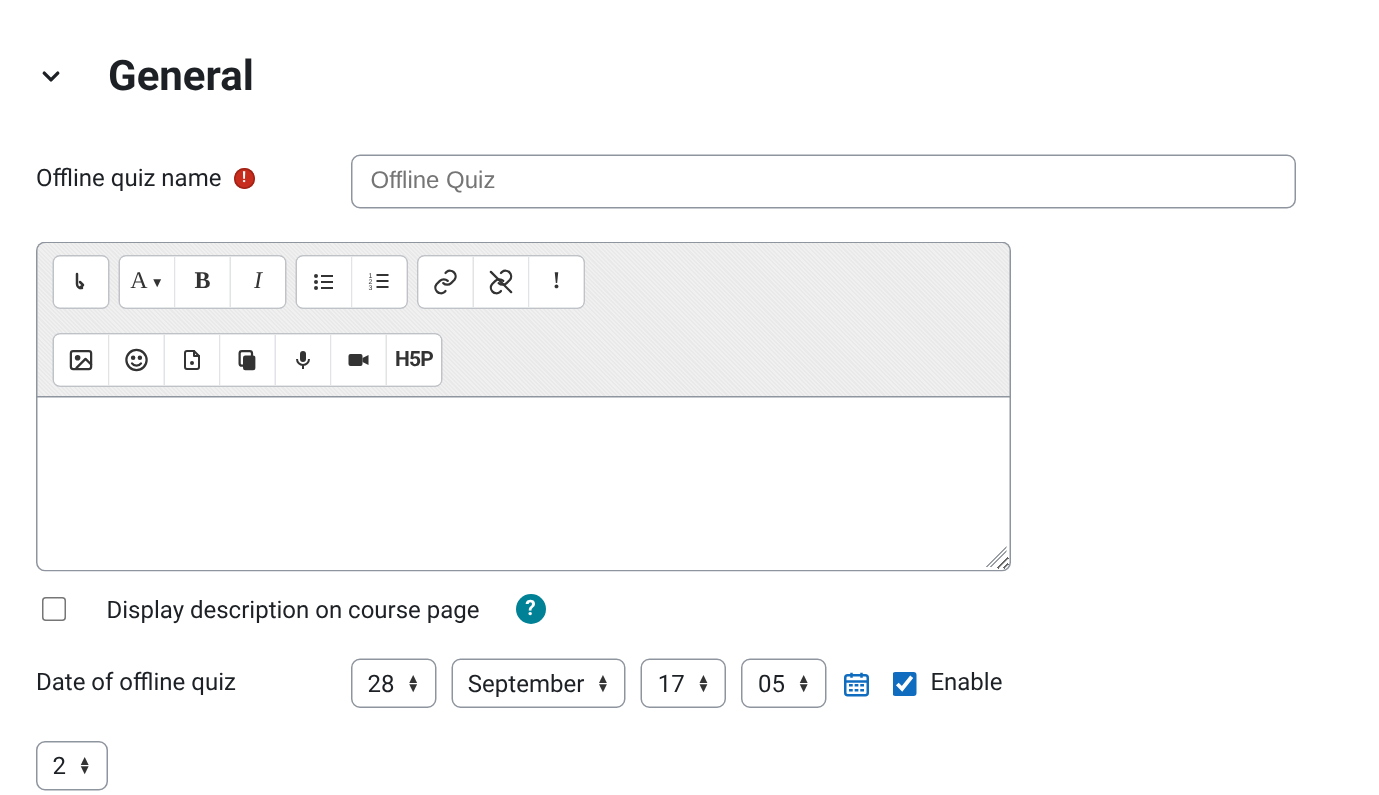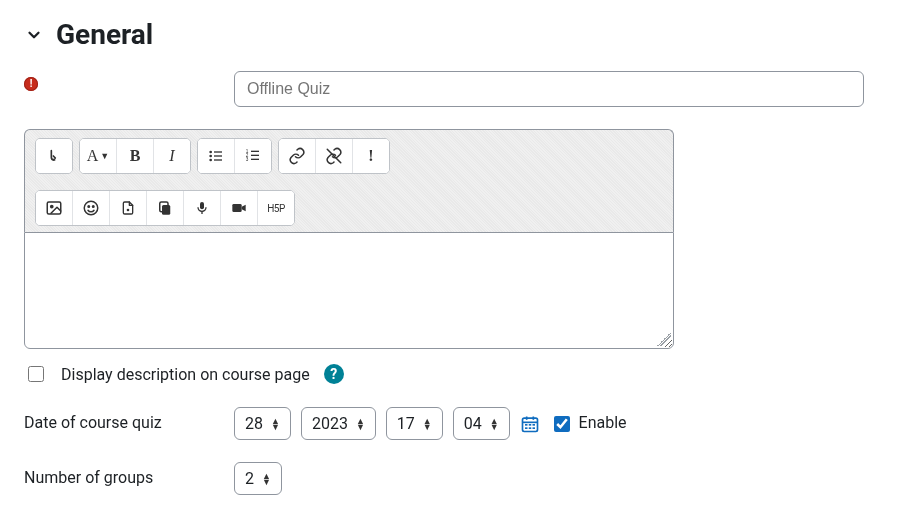--- a/index.html
+++ b/index.html
@@ -16,21 +16,21 @@
   }
   .section-header {
     display: flex;
     align-items: center;
     gap: 12px;
     margin-bottom: 20px;
   }
   .section-header h2 {
     font-size: 28px;
     font-weight: 700;
-    margin: 0;
+    margin: 16px;
   }
   .chevron {
     width: 20px; height: 20px;
     display:flex; align-items:center; justify-content:center;
     cursor: pointer;
     color:#1d2125;
   }
   .row {
     display: flex;
     align-items: flex-start;
@@ -119,21 +119,21 @@
   .editor-area::after{
     content:"";
     position:absolute;
     right:2px;bottom:2px;
     width:14px;height:14px;
     background:
       linear-gradient(135deg, transparent 0 50%, #9aa0a6 50% 55%, transparent 55% 60%, #9aa0a6 60% 65%, transparent 65% 70%);
     pointer-events:none;
   }
   .checkbox-row{
-    display:flex;align-items:center;gap:14px;
+    display:flex;align-items:center;gap:24px;
     margin-top:14px;
     font-size:16px;
   }
   input[type=checkbox]{
     width:16px;height:16px;
     accent-color:#0f6cbf;
   }
   .help-dot{
     width:20px;height:20px;border-radius:50%;
     background:#008196;color:#fff;font-size:14px;font-weight:700;
@@ -161,38 +161,39 @@
   .mini-select .caret::after{content:"▼";}
   .tbtn .dcaret{font-size:9px;line-height:6px;margin-left:2px;}
   .cal-icon{
     width:20px;height:20px;color:#0f6cbf;cursor:pointer;
     display:inline-flex;align-items:center;justify-content:center;
   }
   .enable-box{
     display:flex;align-items:flex-start;gap:6px;font-size:16px;
   }
   svg{display:block;}
-  .h5p{font-weight:400;font-size:10px;letter-spacing:-0.5px;}
+  .h5p{font-weight:700;font-size:14px;letter-spacing:-0.5px;}
 </style>
 </head>
 <body>
 
 <div class="wrap">
 
   <div class="section-header">
     <span class="chevron">
       <svg width="18" height="18" viewBox="0 0 24 24" fill="none" stroke="currentColor" stroke-width="3" stroke-linecap="round" stroke-linejoin="round">
           <polyline points="6 9 12 15 18 9"></polyline>
         </svg>
     </span>
     <h2>General</h2>
   </div>
 
   <div class="row">
     <div class="label-col">
+      <span>Offline quiz name</span>
       <span class="req-dot" title="Required"></span>
     </div>
     <div class="field-col">
       <input class="text-input" type="text" placeholder="Offline Quiz" style="">
     </div>
   </div>
 
   <div class="row">
     <div class="field-col">
       <div class="editor">
@@ -305,38 +306,38 @@
       <div class="checkbox-row">
         <input type="checkbox" style="">
         <span>Display description on course page</span>
         <span class="help-dot"></span>
       </div>
     </div>
   </div>
 
   <div class="row">
     <div class="label-col">
-      <span>Date of course quiz</span>
+      <span>Date of offline quiz</span>
     </div>
     <div class="field-col">
       <div class="date-row">
         <div class="mini-select">
           <span>28</span>
             <span class="caret"></span>
         </div>
         <div class="mini-select">
-          <span>2023</span>
+          <span>September</span>
             <span class="caret"></span>
         </div>
         <div class="mini-select">
           <span>17</span>
             <span class="caret"></span>
         </div>
         <div class="mini-select">
-          <span>04</span>
+          <span>05</span>
             <span class="caret"></span>
         </div>
         <span class="cal-icon">
           <svg width="20" height="20" viewBox="0 0 24 24" fill="currentColor">
               <rect x="3" y="5" width="18" height="16" rx="2" fill="none" stroke="currentColor" stroke-width="2"></rect>
               <line x1="3" y1="10" x2="21" y2="10" stroke="currentColor" stroke-width="2"></line>
               <line x1="8" y1="3" x2="8" y2="7" stroke="currentColor" stroke-width="2"></line>
               <line x1="16" y1="3" x2="16" y2="7" stroke="currentColor" stroke-width="2"></line>
               <rect x="6" y="12" width="3" height="2"></rect>
               <rect x="10.5" y="12" width="3" height="2"></rect>
@@ -348,23 +349,20 @@
         </span>
         <label class="enable-box">
           <input type="checkbox" checked="" style="">
           <span>Enable</span>
         </label>
       </div>
     </div>
   </div>
 
   <div class="row" style="margin-bottom:4px;">
-    <div class="label-col">
-      <span>Number of groups</span>
-    </div>
     <div class="field-col">
       <div class="mini-select" style="display:inline-flex;">
         <span>2</span>
           <span class="caret"></span>
       </div>
     </div>
   </div>
 
 </div>
 

